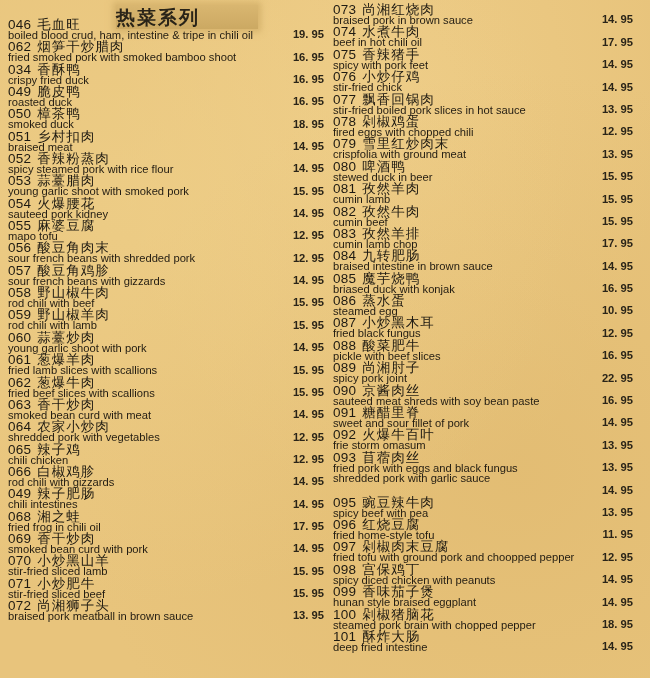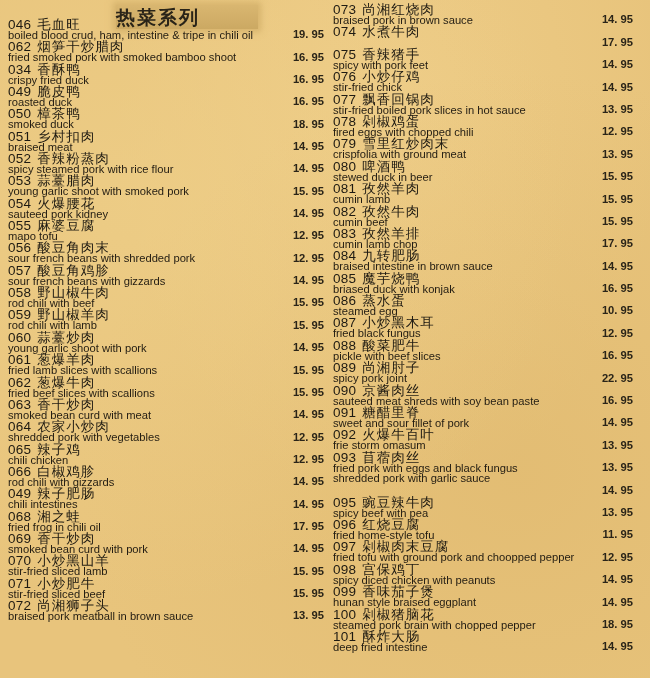--- a/index.html
+++ b/index.html
@@ -199,20 +199,21 @@
 
   <div class="col col-right">
     <div class="right-items" id="right-items">
         <div class="item">
           <span class="head"><span class="num">073</span><span class="cn">尚湘红烧肉</span></span>
           <span class="desc">braised pork in brown sauce</span>
           <span class="price">14. 95</span>
         </div>
         <div class="item">
           <span class="head"><span class="num">074</span><span class="cn">水煮牛肉</span></span>
+          <span class="desc">beef in hot chili oil</span>
           <span class="price">17. 95</span>
         </div>
         <div class="item">
           <span class="head"><span class="num">075</span><span class="cn">香辣猪手</span></span>
           <span class="desc">spicy with pork feet</span>
           <span class="price">14. 95</span>
         </div>
         <div class="item">
           <span class="head"><span class="num">076</span><span class="cn">小炒仔鸡</span></span>
           <span class="desc">stir-fried chick</span>

